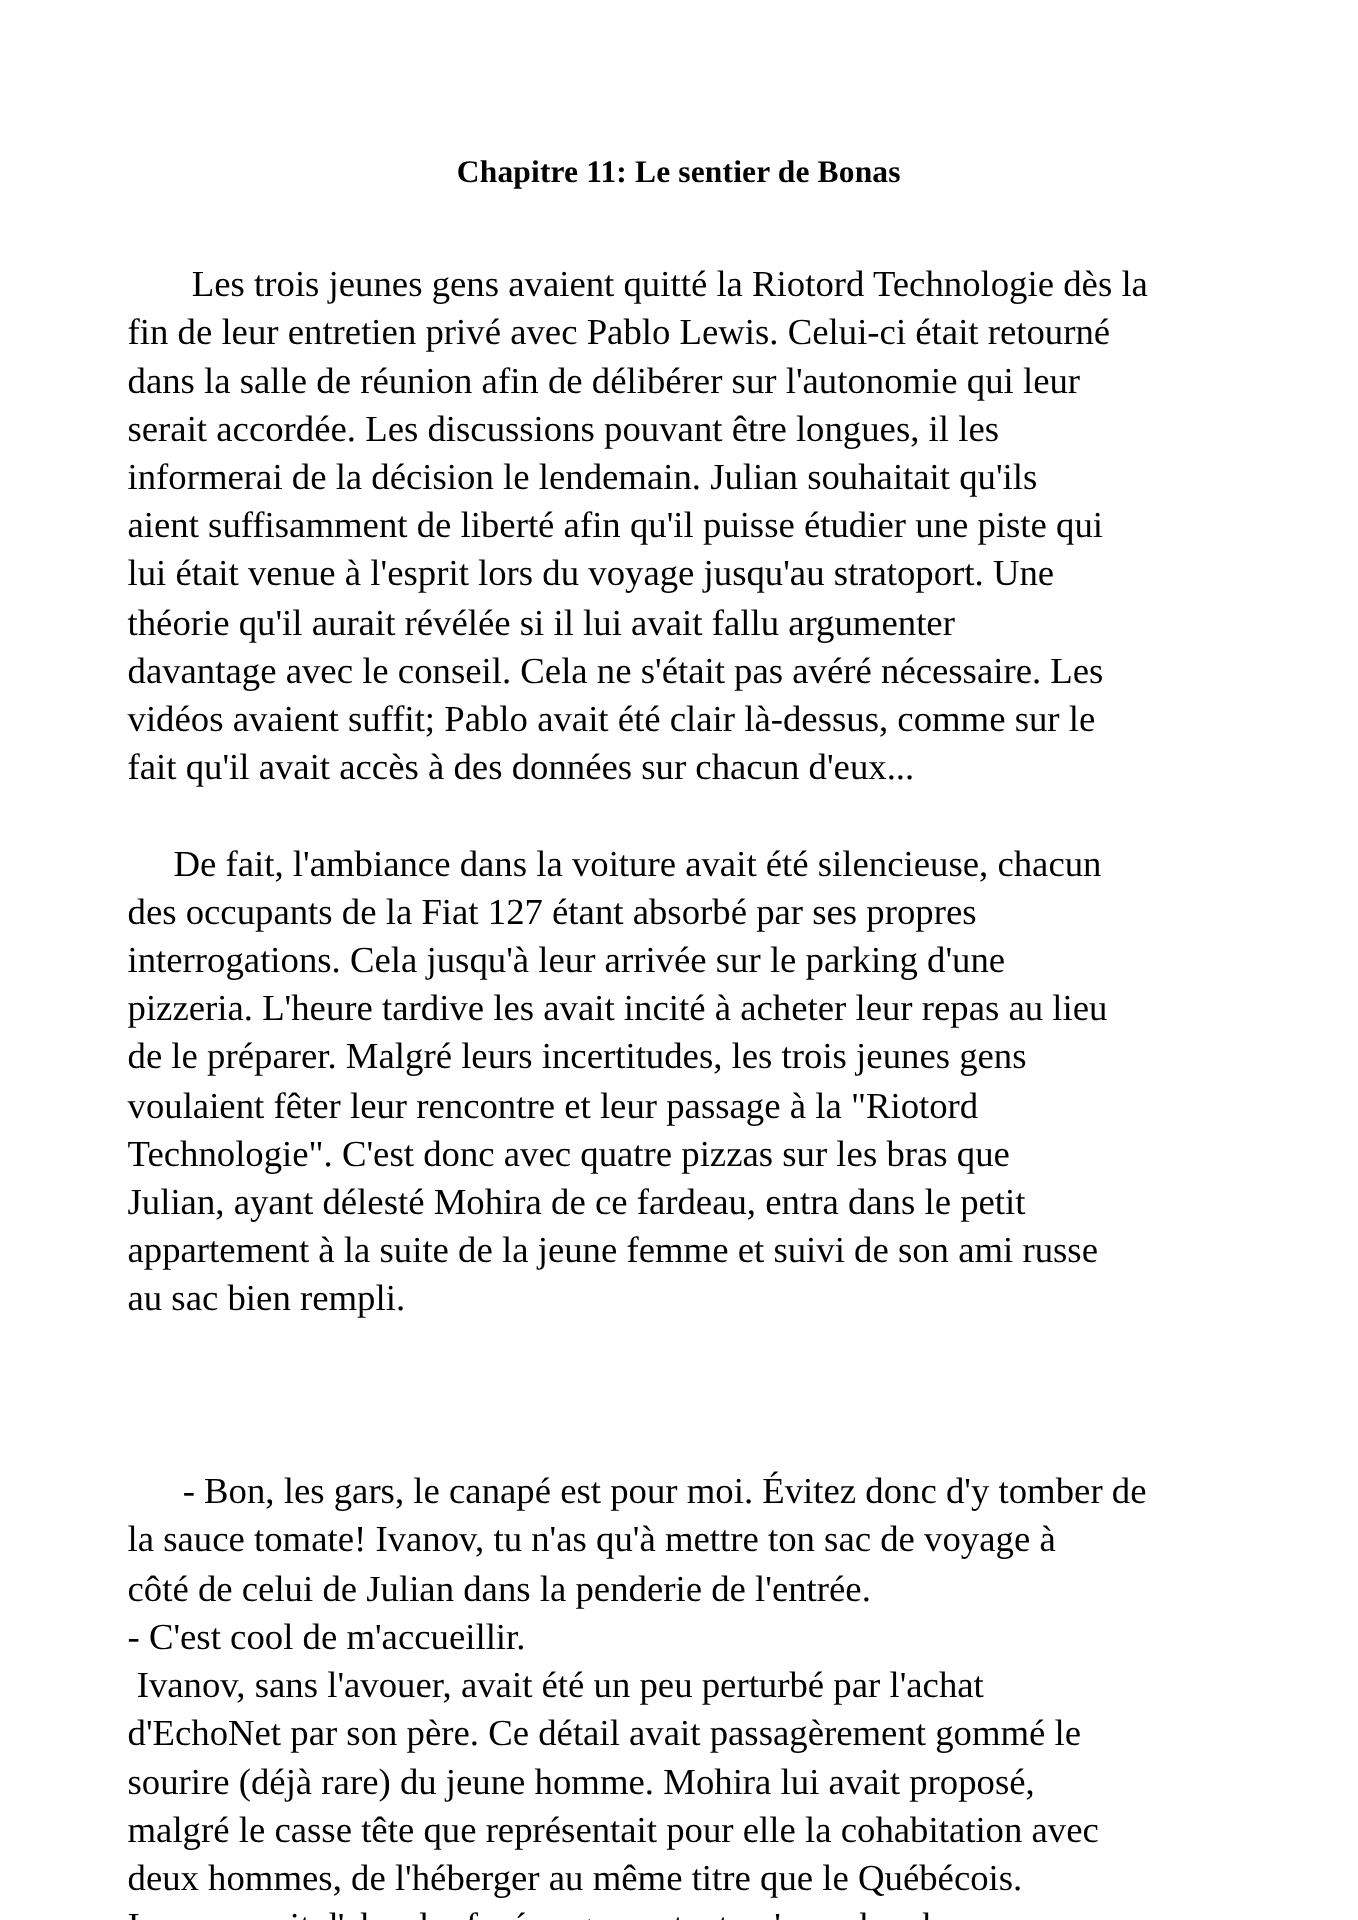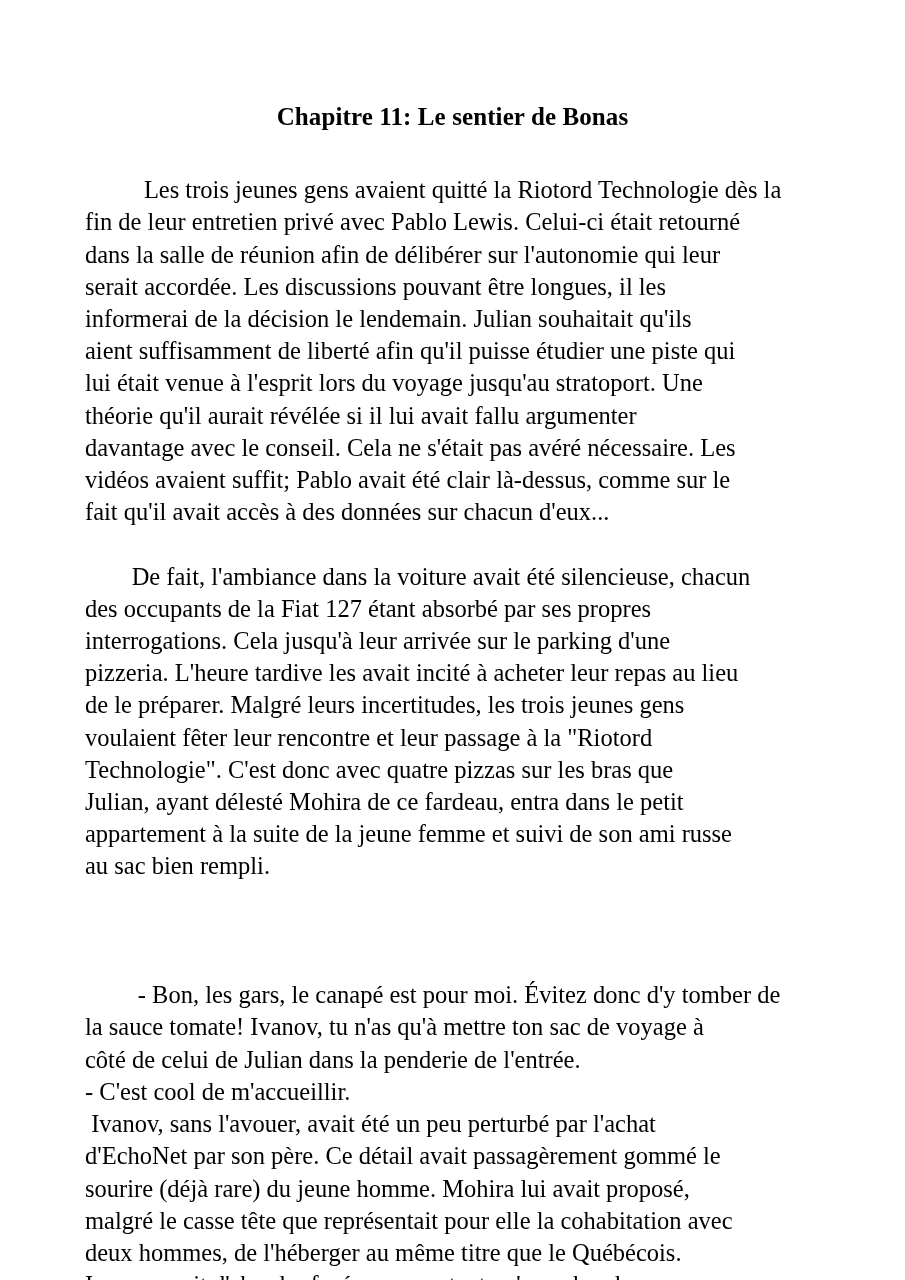--- a/index.html
+++ b/index.html
@@ -21,40 +21,39 @@
     height: 1280px;
     background: #ffffff;
     box-sizing: border-box;
   }
   .chapter-title {
     position: absolute;
     top: 84px;
     left: 0;
     width: 905px;
     text-align: center;
-    font-size: 25px;
+    font-size: 21px;
     font-weight: bold;
     letter-spacing: 0.1px;
     line-height: 32px;
     white-space: pre;
   }
   .body-text {
     position: absolute;
     top: 142px;
     left: 85px;
     width: 760px;
     font-size: 24.5px;
     line-height: 32.2px;
     text-align: left;
     white-space: pre-wrap;
     word-spacing: 0px;
   }
   .para-block {
     white-space: pre-wrap;
-    margin-left: 16px;
   }
 </style>
 </head>
 <body style="background: rgb(255, 255, 255); color: rgb(0, 0, 0);">
 
 <div class="page">
 
   <h1 class="chapter-title">Chapitre 11: Le sentier de Bonas</h1>
 
   <div class="body-text">

